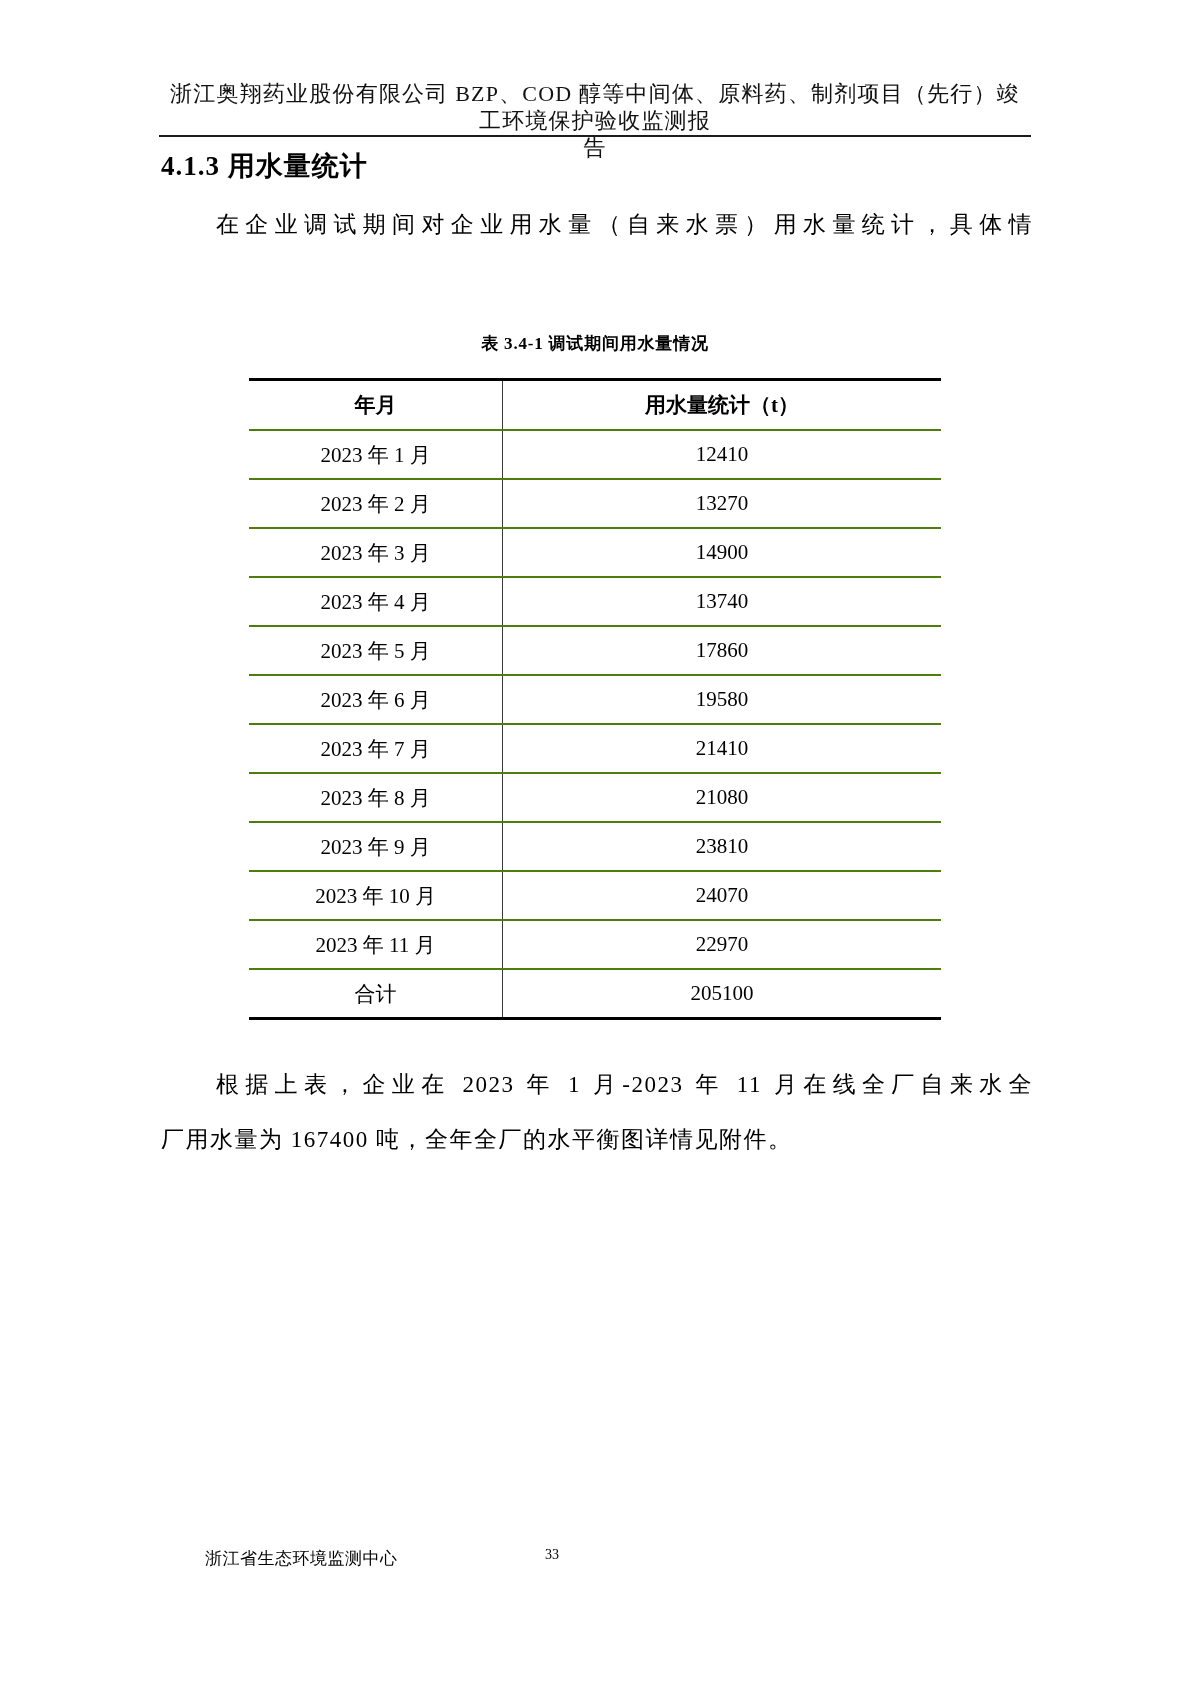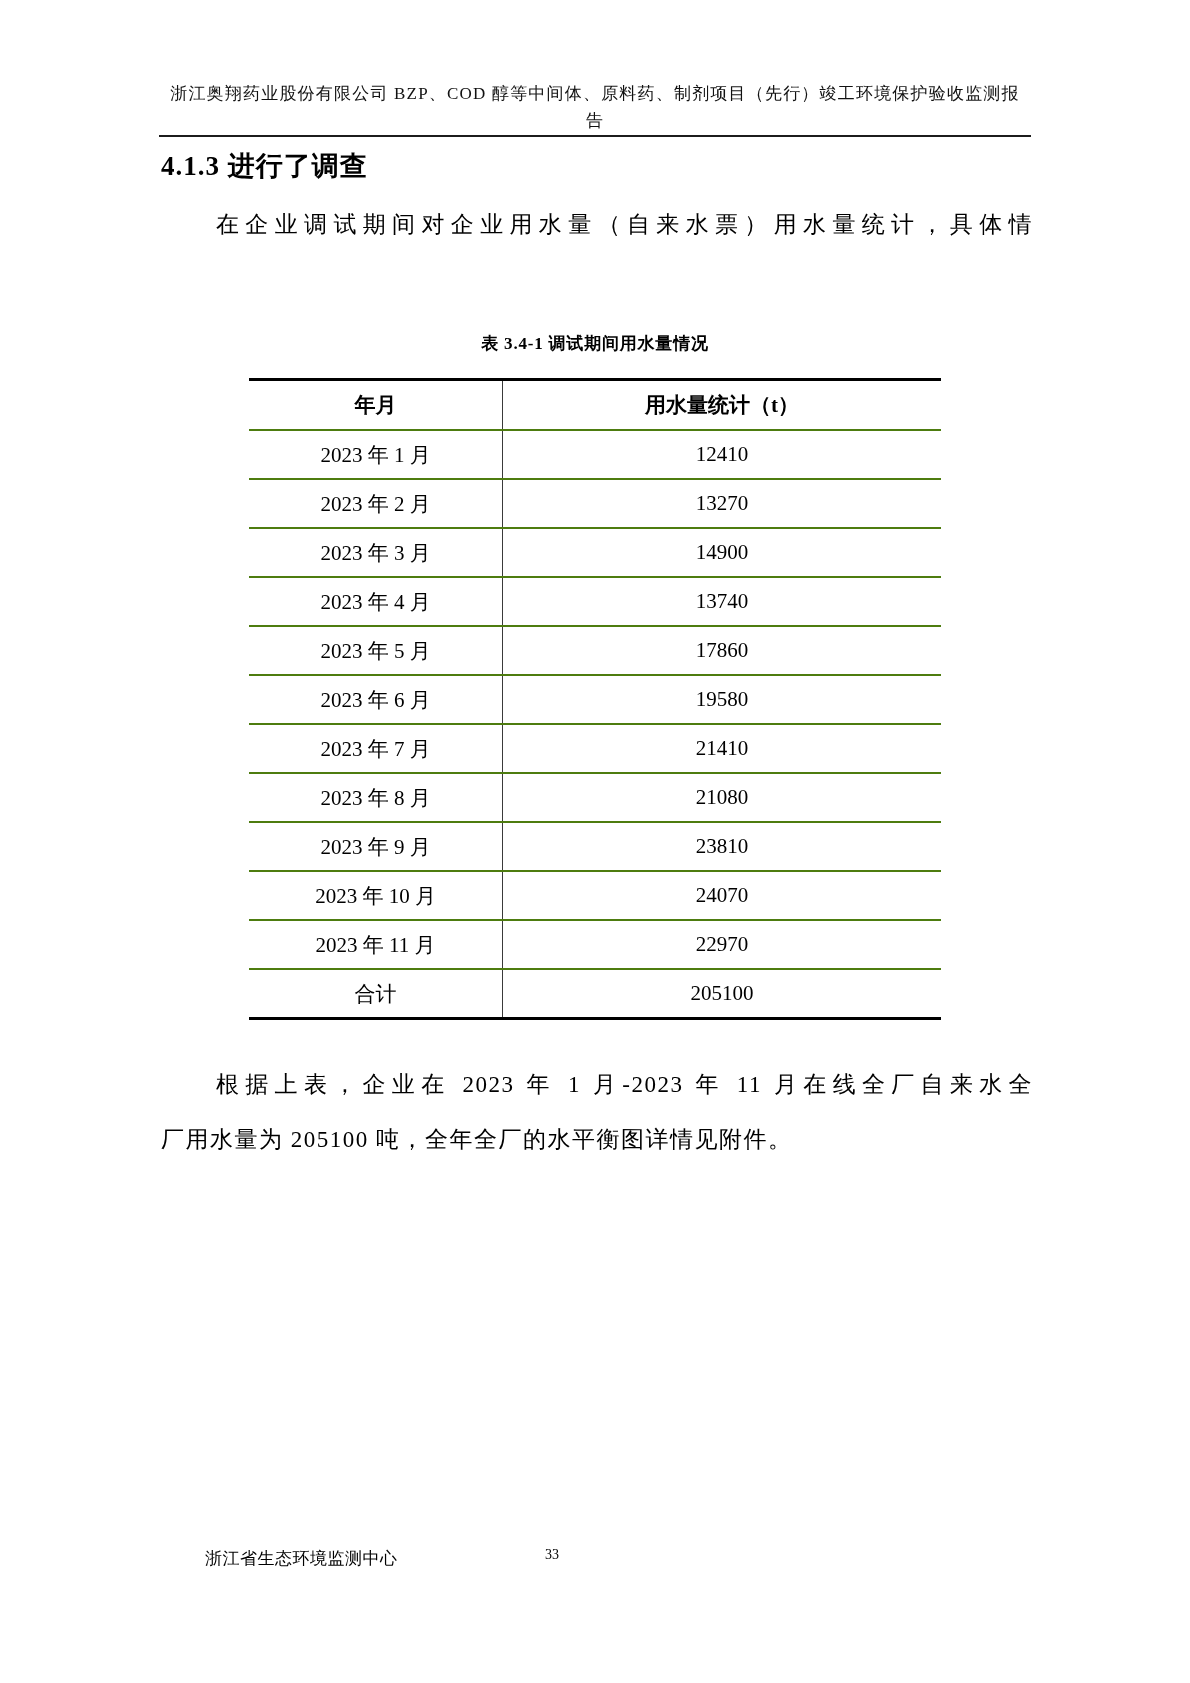--- a/index.html
+++ b/index.html
@@ -10,21 +10,21 @@
     font-family: "Liberation Serif", "DejaVu Serif", serif;
     position: relative;
     overflow: hidden;
   }
   .page { position: absolute; inset: 0; }
 
   
   .page-header {
     position: absolute; top: 80px; left: 159px; width: 872px;
     text-align: center;
-    font-size: 17px; line-height: 27px;
+    font-size: 22px; line-height: 27px;
     letter-spacing: 1.2px;
     color: #111;
   }
   .header-rule {
     position: absolute; top: 135px; left: 159px; width: 872px;
     border-top: 2px solid #1c1c1c; height: 0;
   }
 
   
   .section-heading {
@@ -93,21 +93,21 @@
 <body>
 
 <div class="page">
 
   <div class="page-header">
     <div>浙江奥翔药业股份有限公司 BZP、COD 醇等中间体、原料药、制剂项目（先行）竣工环境保护验收监测报</div>
     <div>告</div>
   </div>
   <div class="header-rule"></div>
 
-  <div class="section-heading">4.1.3 进行了调查</div>
+  <div class="section-heading">4.1.3 用水量统计</div>
 
   <div class="para para-intro">
     <div class="line-justify">在企业调试期间对企业用水量（自来水票）用水量统计，具体情</div>
   </div>
 
   <div class="table-title">表 3.4-1  调试期间用水量情况</div>
 
   <table class="usage-table">
     <thead>
       <tr>
@@ -162,19 +162,19 @@
         </tr>
         <tr>
           <td>合计</td>
           <td>205100</td>
         </tr>
       </tbody>
   </table>
 
   <div class="para para-summary">
     <div class="line-justify">根据上表，企业在 2023 年 1 月-2023 年 11 月在线全厂自来水全</div>
-    <div class="line-plain">厂用水量为 205100 吨，全年全厂的水平衡图详情见附件。</div>
+    <div class="line-plain">厂用水量为 167400 吨，全年全厂的水平衡图详情见附件。</div>
   </div>
 
   <div class="footer-org">浙江省生态环境监测中心</div>
   <div class="footer-page">33</div>
 
 </div>
 
 </body></html>

